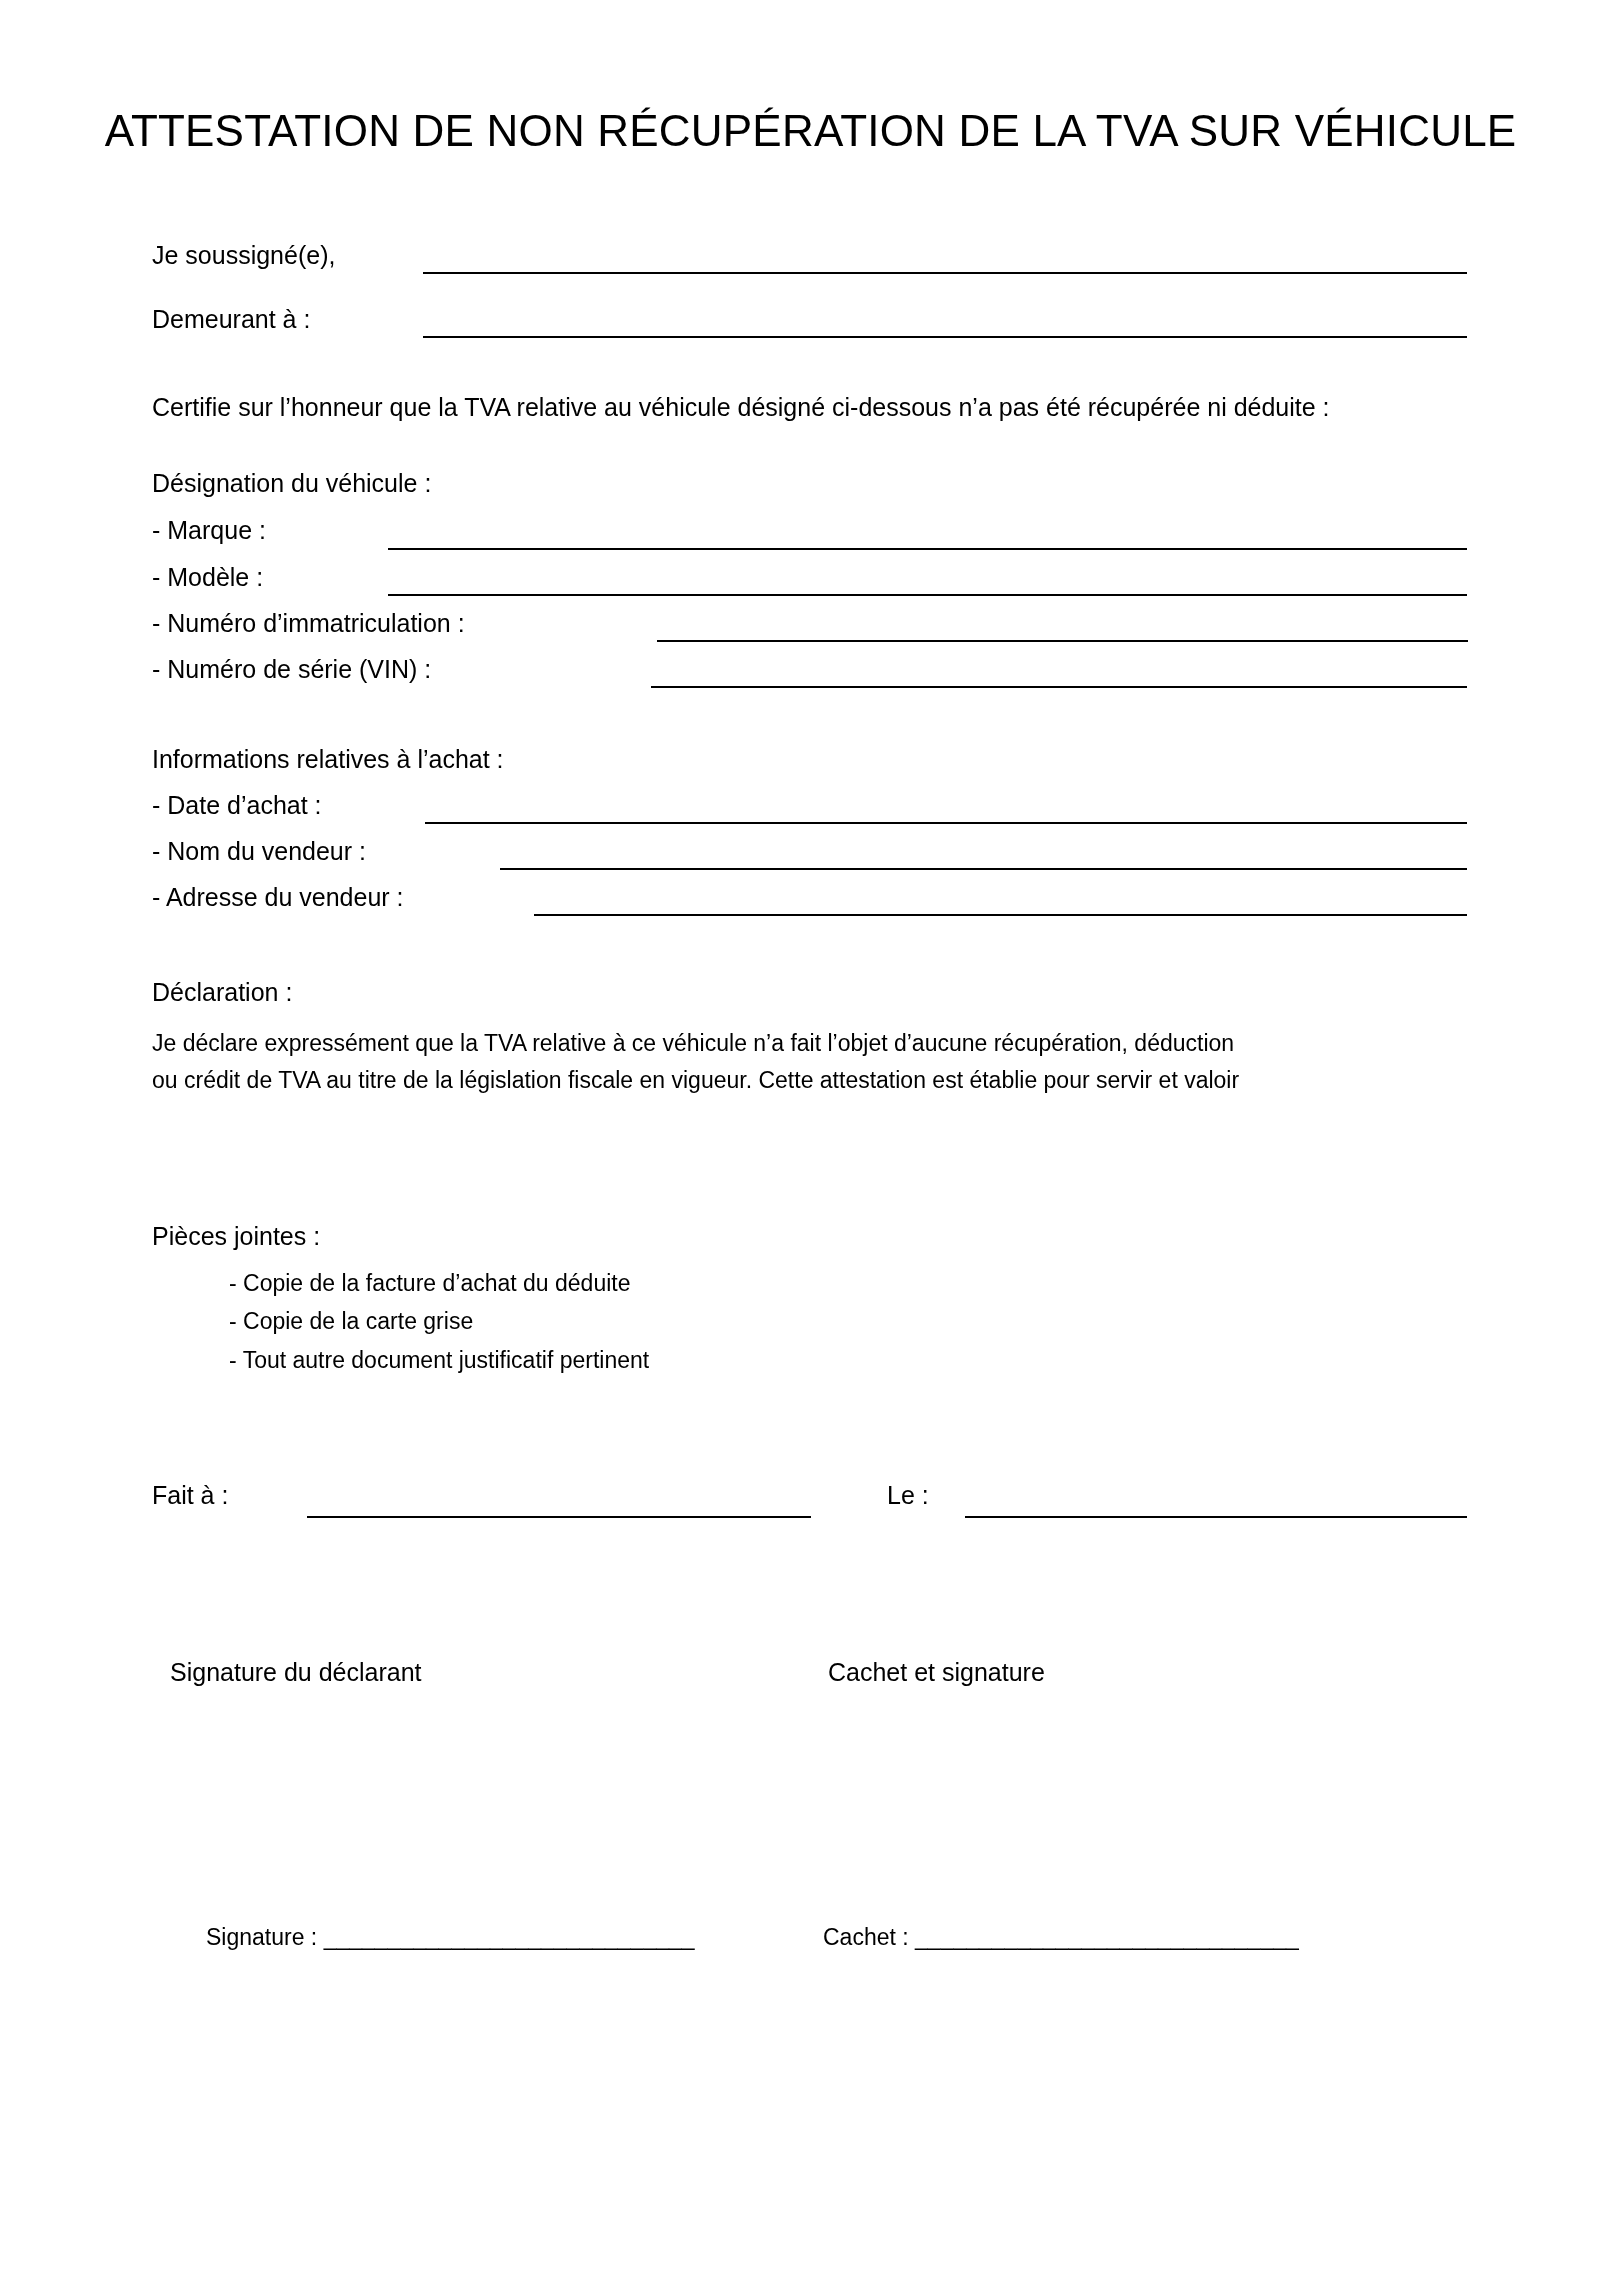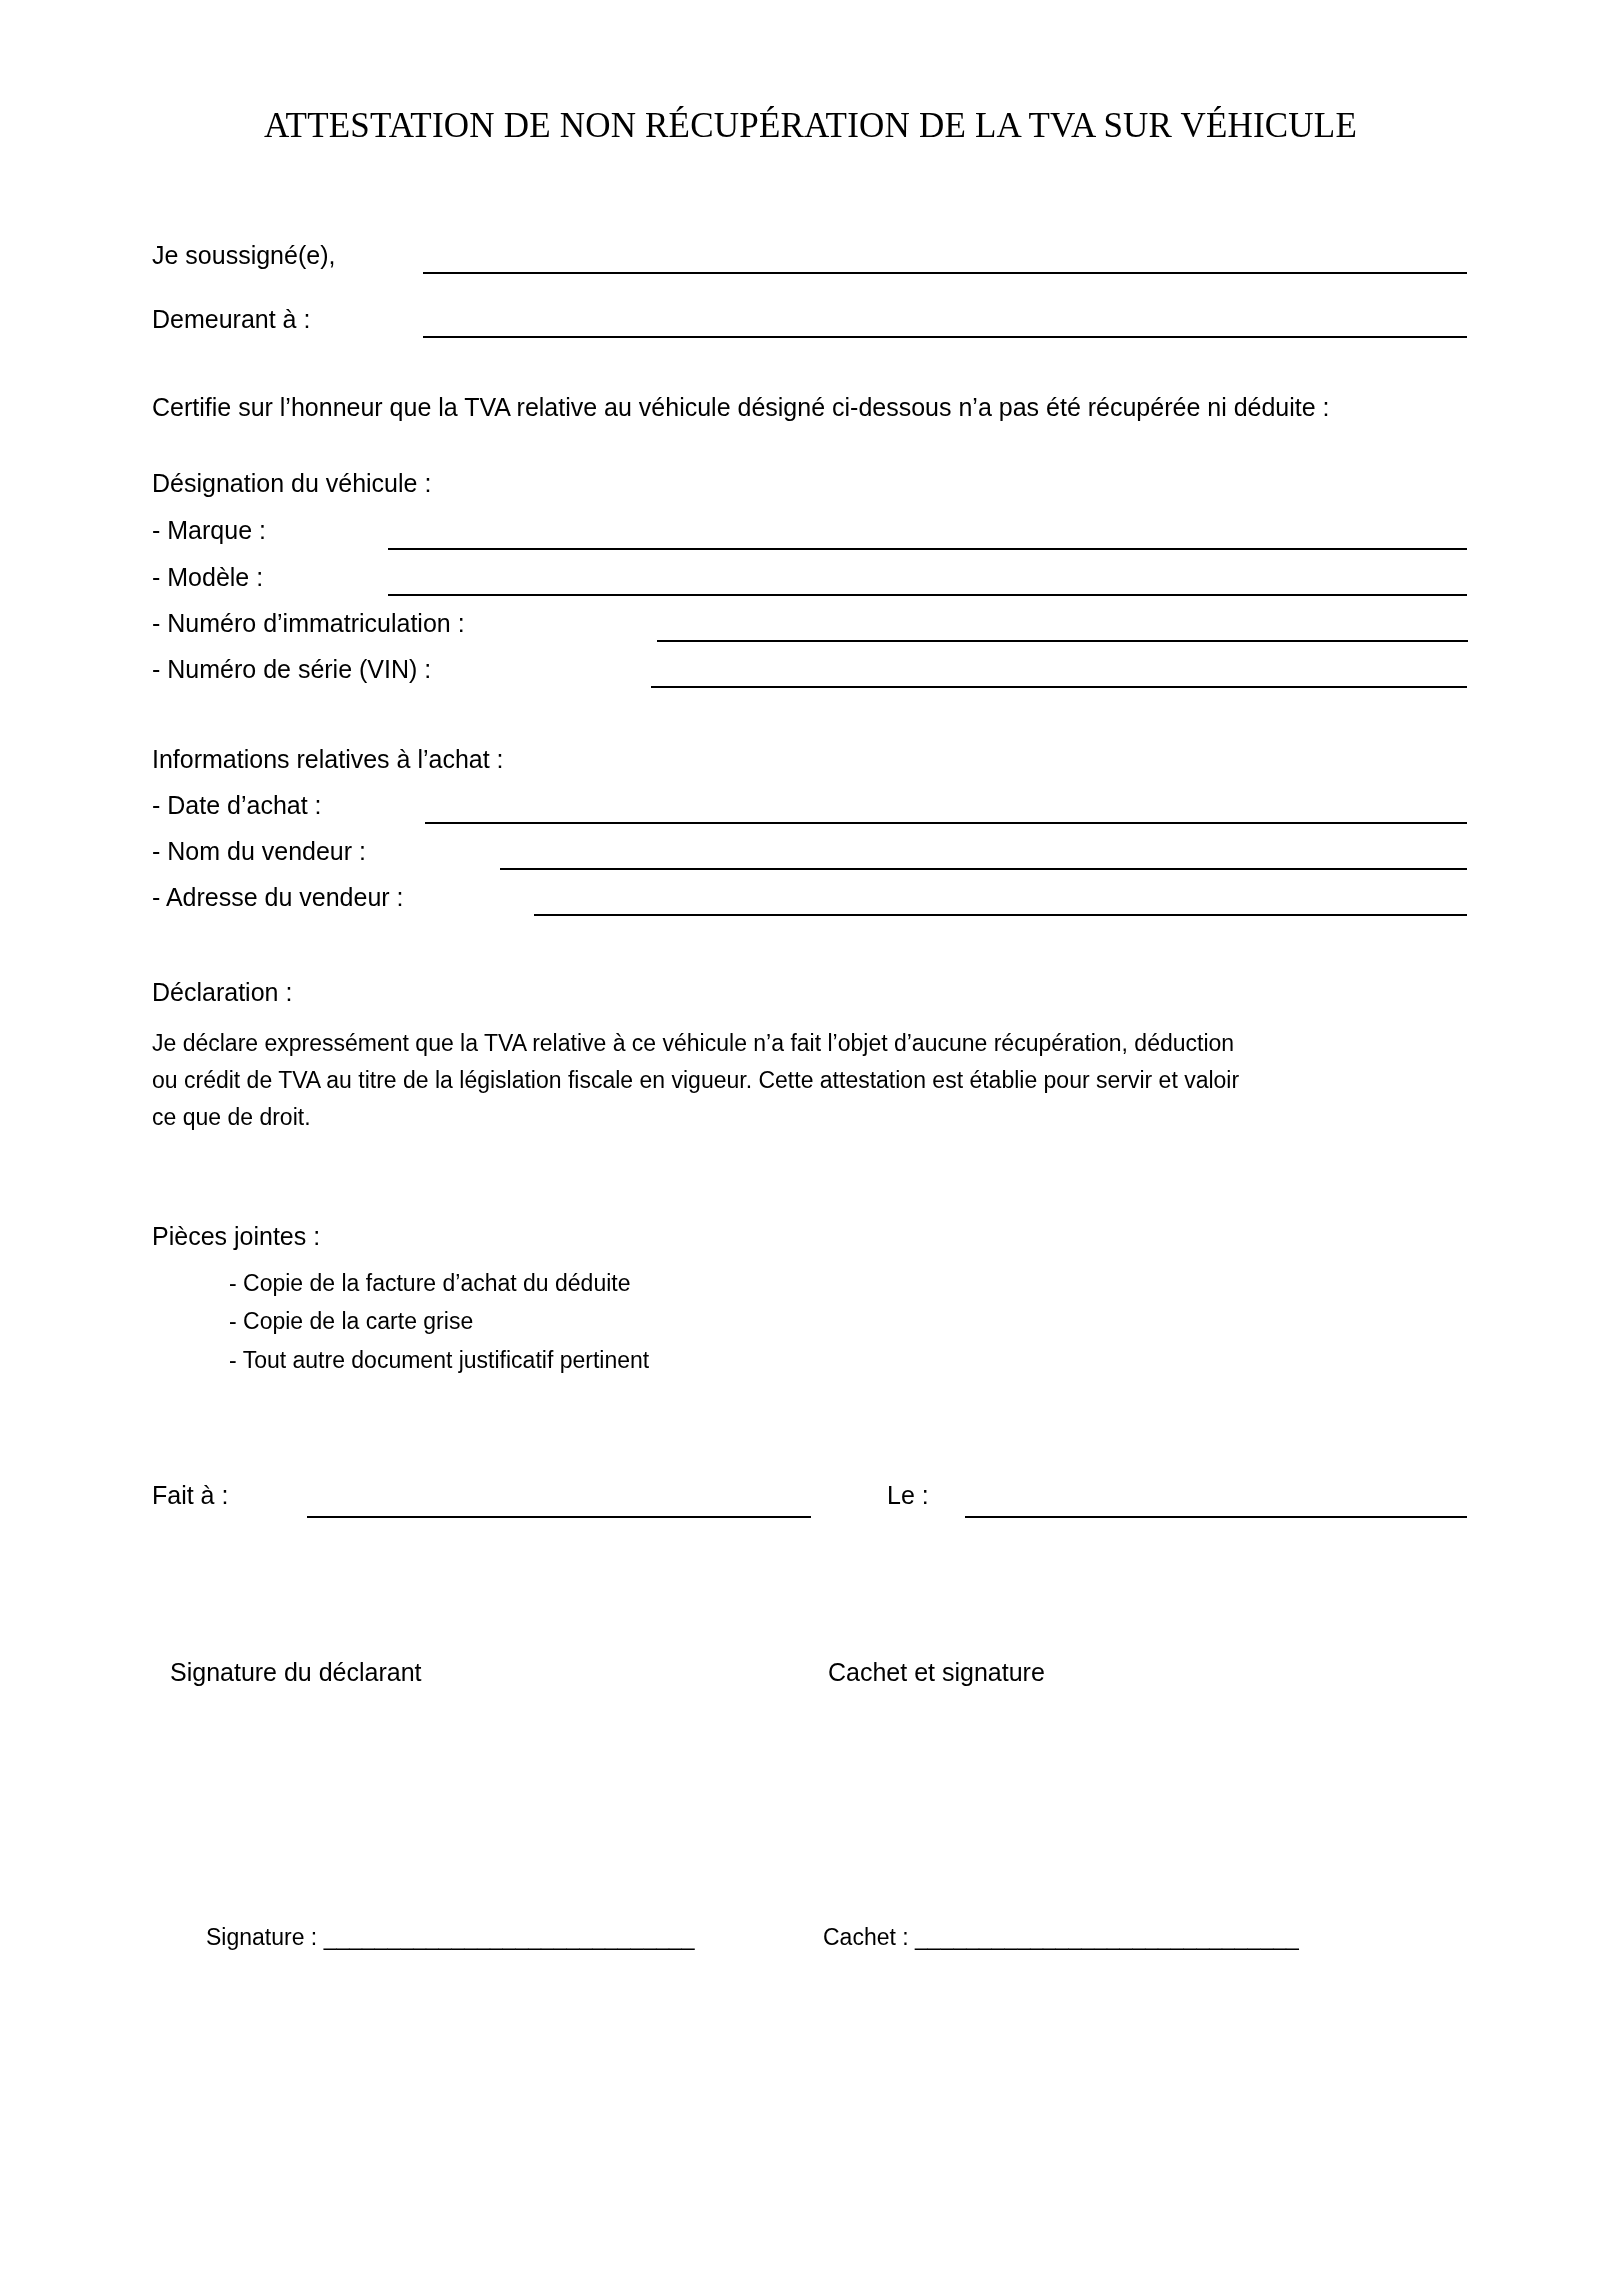--- a/index.html
+++ b/index.html
@@ -18,25 +18,24 @@
     background: #ffffff;
     overflow: hidden;
   }
 
   .doc-title {
     position: absolute;
     left: 0;
     right: 0;
     top: 106px;
     text-align: center;
-    font-size: 35px;
+    font-size: 44px;
     font-weight: 400;
     letter-spacing: 0.2px;
     white-space: nowrap;
-    font-family: Liberation Serif, serif;
   }
 
   
   .t {
     position: absolute;
     font-size: 25px;
     line-height: 1.0;
     white-space: nowrap;
   }
 
@@ -95,21 +94,20 @@
   <div class="t" style="left:152px; top:839px;">- Nom du vendeur :</div>
   <div class="rule" style="left:500px; top:868px; width:967px;"></div>
 
   <div class="t" style="left:152px; top:885px;">- Adresse du vendeur :</div>
   <div class="rule" style="left:534px; top:914px; width:933px;"></div>
 
   <div class="t" style="left:152px; top:980px;text-align:center;">Déclaration :</div>
   <div class="para" style="left:152px; top:1025px; width:1318px;">
     <div>Je déclare expressément que la TVA relative à ce véhicule n’a fait l’objet d’aucune récupération, déduction</div>
     <div>ou crédit de TVA au titre de la législation fiscale en vigueur. Cette attestation est établie pour servir et valoir</div>
-    <div>ce que de droit.</div>
   </div>
 
   <div class="t" style="left:152px; top:1224px;">Pièces jointes :</div>
   <div class="list-item" style="left:229px; top:1270px;">- Copie de la facture d’achat du déduite</div>
   <div class="list-item" style="left:229px; top:1308px;">- Copie de la carte grise</div>
   <div class="list-item" style="left:229px; top:1347px;">- Tout autre document justificatif pertinent</div>
 
   <div class="t" style="left:152px; top:1483px;">Fait à :</div>
   <div class="rule" style="left:307px; top:1516px; width:504px;"></div>
 

